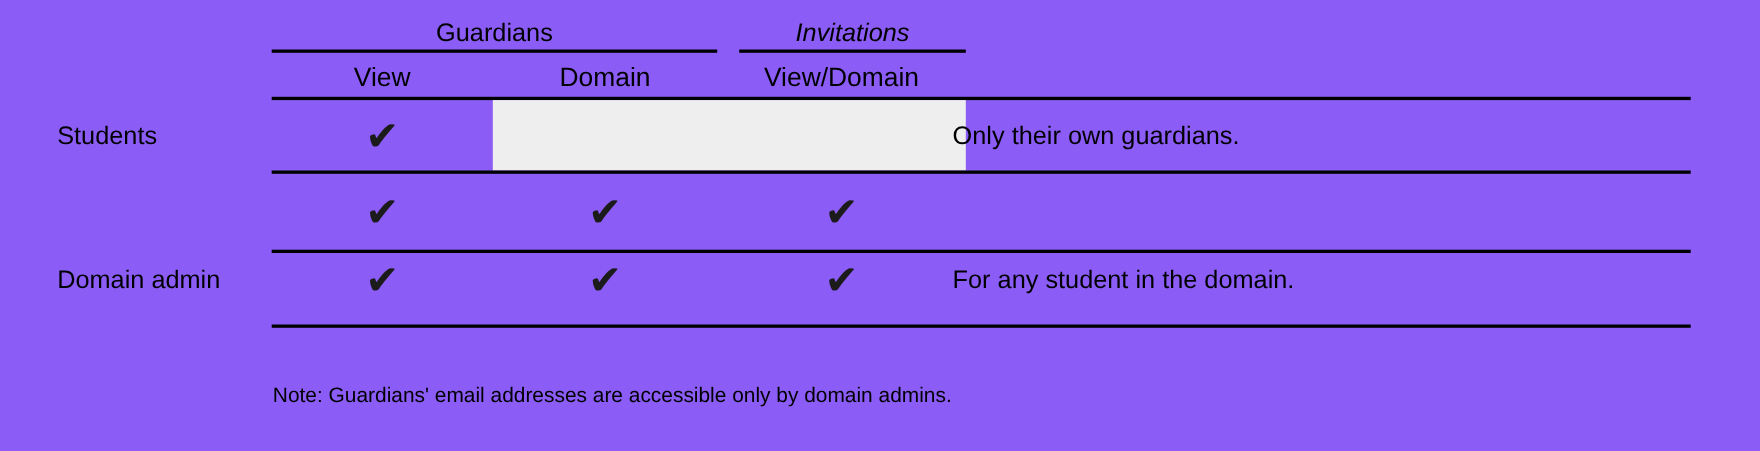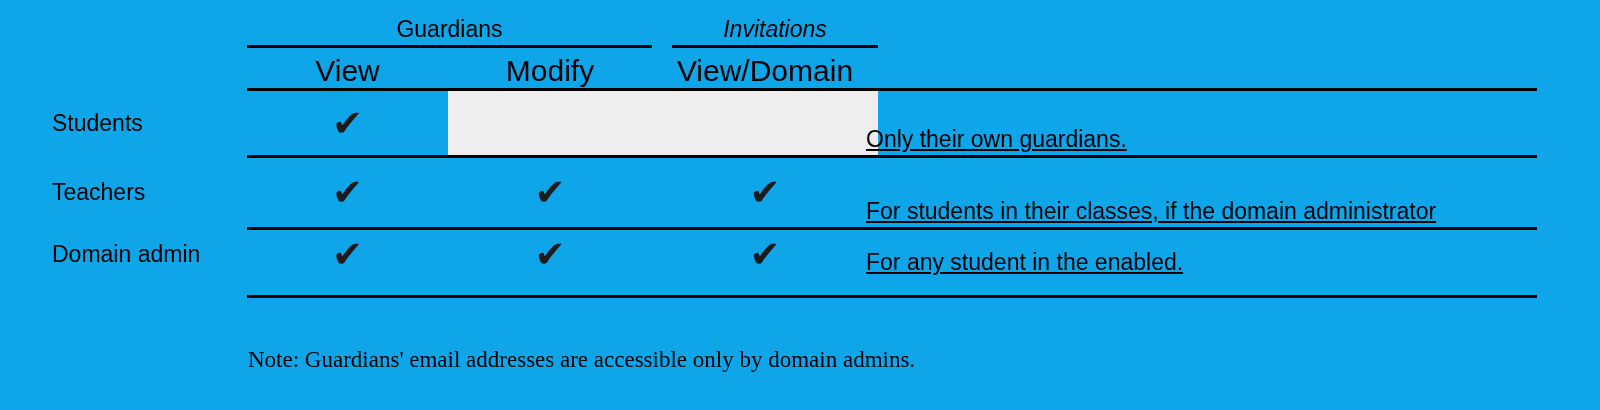--- a/index.html
+++ b/index.html
@@ -1,20 +1,20 @@
 <!DOCTYPE html>
 <html><head>
 <meta charset="utf-8">
 <style>
   html, body { margin: 0; padding: 0; background: #ffffff; }
   .stage {
     position: relative;
     width: 1600px;
     height: 410px;
-    background: #0ea5e9;
+    background: #8b5cf6;
     color: #000000;
     font-family: "Liberation Sans", sans-serif;
     overflow: hidden;
   }
   .rule { position: absolute; height: 3px; background: #000000; }
   .rule-guardians   { top: 45px;  left: 247px; width: 405px; }
   .rule-invitations { top: 45px;  left: 672px; width: 206px; }
   .hline-header { top: 88px;  left: 247px; width: 1290px; }
   .hline-1      { top: 155px; left: 247px; width: 1290px; }
   .hline-2      { top: 227px; left: 247px; width: 1290px; }
@@ -22,21 +22,21 @@
 
   .group-header {
     position: absolute; top: 14px; height: 30px; line-height: 30px;
     text-align: center; font-size: 23px;
   }
   .gh-guardians   { left: 247px; width: 405px; }
   .gh-invitations { left: 672px; width: 206px; font-style: italic; }
 
   .col-header {
     position: absolute; top: 56px; height: 30px; line-height: 30px;
-    text-align: center; font-size: 30px;
+    text-align: center; font-size: 24px;
   }
   .ch-view       { left: 247px; width: 201px; }
   .ch-modify     { left: 448px; width: 204px; }
   .ch-viewmodify { left: 652px; width: 226px; }
 
   .row { position: absolute; left: 0; width: 1600px; border-radius: 18px; }
   .row-students     { top: 91px;  height: 64px; }
   .row-teachers     { top: 158px; height: 69px; }
   .row-domain-admin { top: 230px; height: 48px; }
 
@@ -55,84 +55,82 @@
   .check {
     font-family: "DejaVu Sans", sans-serif;
     font-size: 37px; line-height: 37px; color: #1b1b1b;
   }
   .disabled-cell {
     position: absolute; left: 448px; width: 430px; top: 0; height: 100%;
     background: #eeeeee;
   }
   .note {
     position: absolute; left: 866px; width: 671px; top: 0; height: 100%;
-    display: flex; flex-direction: column; justify-content: flex-end;
-    font-size: 23px; line-height: 31px; white-space: nowrap; text-decoration: underline;
+    display: flex; flex-direction: column; justify-content: center;
+    font-size: 23px; line-height: 31px; white-space: nowrap;
   }
   .footnote {
     position: absolute; left: 248px; top: 346px;
-    font-size: 23px; line-height: 28px; white-space: nowrap; font-family: Liberation Serif, serif;
+    font-size: 19px; line-height: 28px; white-space: nowrap;
   }
 </style>
 </head>
 <body>
 
 <div class="stage">
 
   <div class="group-header gh-guardians">Guardians</div>
   <div class="group-header gh-invitations">Invitations</div>
   <div class="rule rule-guardians"></div>
   <div class="rule rule-invitations"></div>
 
   <div class="col-header ch-view">View</div>
-  <div class="col-header ch-modify">Modify</div>
+  <div class="col-header ch-modify">Domain</div>
   <div class="col-header ch-viewmodify">View/Domain</div>
   <div class="rule hline-header"></div>
 
   <div class="row row-students">
     <div class="row-label">Students</div>
     <div class="disabled-cell"></div>
     <div class="cell cell-view">
       <span class="check">✔</span>
     </div>
     <div class="note">
       <div>Only their own guardians.</div>
     </div>
   </div>
   <div class="rule hline-1"></div>
 
   <div class="row row-teachers">
-    <div class="row-label">Teachers</div>
     <div class="cell cell-view">
       <span class="check">✔</span>
     </div>
     <div class="cell cell-modify">
       <span class="check">✔</span>
     </div>
     <div class="cell cell-viewmodify">
       <span class="check">✔</span>
     </div>
     <div class="note">
-      <div>For students in their classes, if the domain administrator</div>
     </div>
   </div>
   <div class="rule hline-2"></div>
 
   <div class="row row-domain-admin">
     <div class="row-label">Domain admin</div>
     <div class="cell cell-view">
       <span class="check">✔</span>
     </div>
     <div class="cell cell-modify">
       <span class="check">✔</span>
     </div>
     <div class="cell cell-viewmodify">
       <span class="check">✔</span>
     </div>
     <div class="note">
-      <div>For any student in the enabled.</div>
+      <div>For any student in the domain.</div>
     </div>
   </div>
   <div class="rule hline-bottom"></div>
 
   <div class="footnote">Note: Guardians' email addresses are accessible only by domain admins.</div>
 
 </div>
 
 </body></html>

